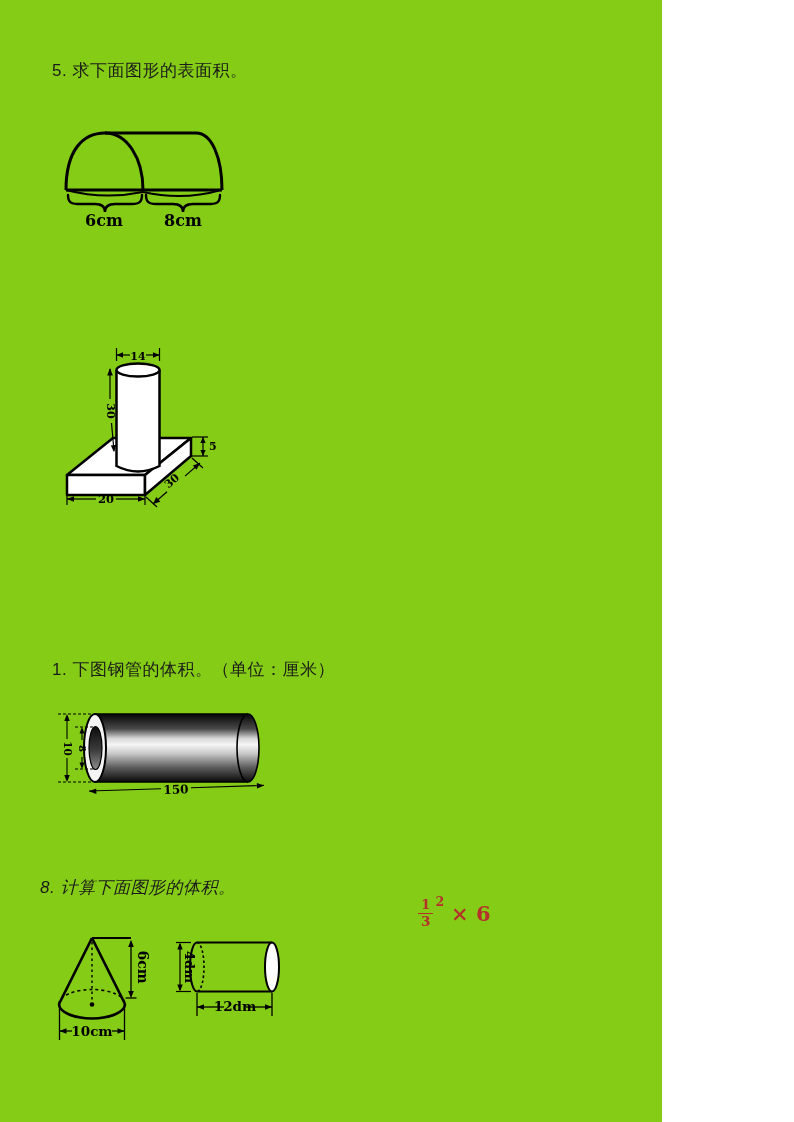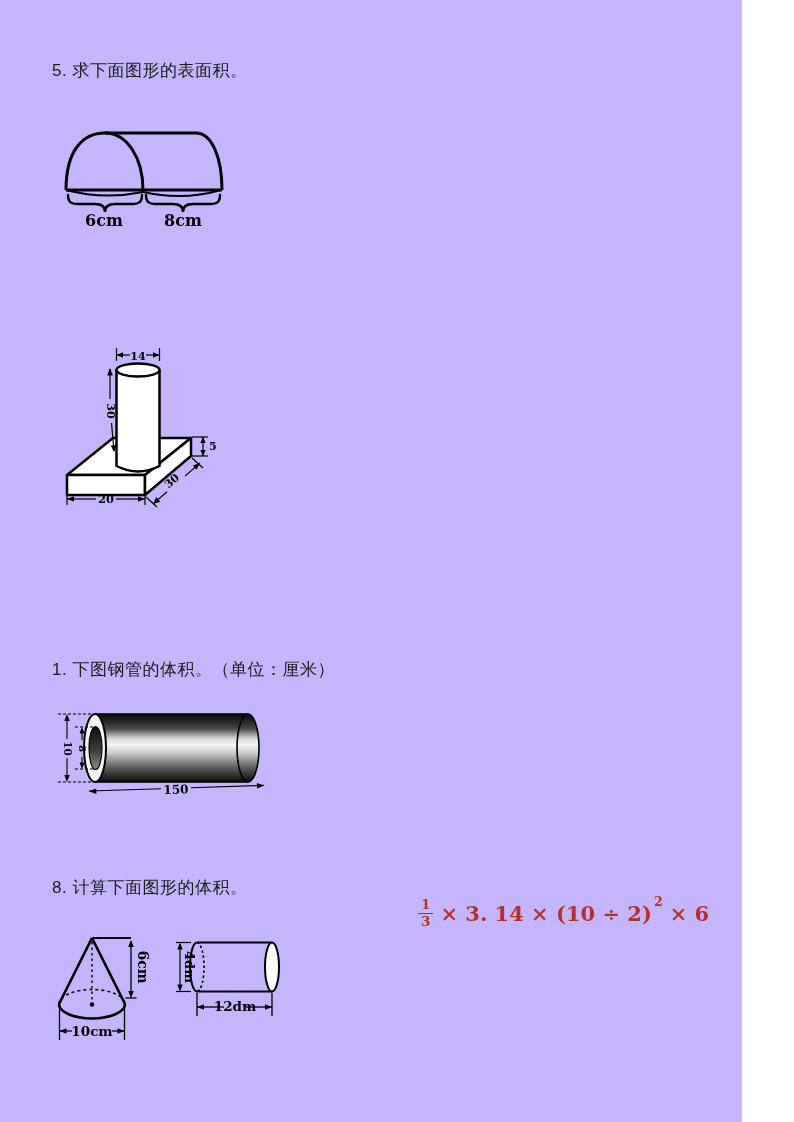--- a/index.html
+++ b/index.html
@@ -1,16 +1,16 @@
 <!DOCTYPE html>
 <html><head>
 <meta charset="utf-8">
 <style>
   html,body{margin:0;padding:0;background:#ffffff;}
-  .page{position:relative;width:742px;height:1122px;background:#c4b5fd;overflow:hidden;
+  .page{position:relative;width:662px;height:1122px;background:#84cc16;overflow:hidden;
         font-family:"Liberation Sans",sans-serif;}
   .heading{position:absolute;font-size:17px;color:#1b1b1b;letter-spacing:0.5px;white-space:nowrap;}
   .fig{position:absolute;}
   svg text{font-family:"DejaVu Serif",serif;font-weight:bold;fill:#000;}
   .formula{position:absolute;left:418px;top:897px;color:#b5302b;
            font-family:"DejaVu Serif",serif;font-weight:bold;font-size:21px;
            display:flex;align-items:center;gap:7px;white-space:nowrap;}
   .frac{display:inline-flex;flex-direction:column;align-items:center;
         font-size:13.5px;line-height:1.15;}
   .frac .den{border-top:1.7px solid #b5302b;padding:0 3px;}
@@ -125,28 +125,27 @@
     <polygon points="82,769 79.5,762.5 84.5,762.5" fill="#000"></polygon>
     <text x="82.5" y="748.5" font-size="10" text-anchor="middle" dominant-baseline="central" transform="rotate(90 82.5 748.5)">8</text>
 
     <line x1="89" y1="791" x2="161" y2="788.7" stroke="#000" stroke-width="1.1"></line>
     <line x1="191" y1="787.7" x2="264" y2="785.4" stroke="#000" stroke-width="1.1"></line>
     <polygon points="89,791.2 96.2,788.6 96.4,794" fill="#000"></polygon>
     <polygon points="264,785.4 256.8,783 257,788.4" fill="#000"></polygon>
     <text x="176" y="789.6" font-size="12" text-anchor="middle" dominant-baseline="central" transform="rotate(-2 176 789.6)">150</text>
   </svg>
 
-  <div class="heading" style="left:52px;top:876px;">8. 计算下面图形的体积。</div>
+  <div class="heading" style="left:40px;top:876px;font-style:italic;">8. 计算下面图形的体积。</div>
 
   <div class="formula">
     <span class="frac">
       <span class="num">1</span>
       <span class="den">3</span>
     </span>
-    <span>× 3. 14 × (10 ÷ 2)</span>
     <sup>2</sup>
     <span>× 6</span>
   </div>
 
   <svg class="fig" style="left:45px;top:928px;" width="250" height="118" viewBox="45 928 250 118">
 
     <line x1="92" y1="938" x2="131" y2="938" stroke="#000" stroke-width="1.8"></line>
     <line x1="92" y1="938" x2="59" y2="1004" stroke="#000" stroke-width="2.6"></line>
     <line x1="92" y1="938" x2="125" y2="1004" stroke="#000" stroke-width="2.6"></line>
     <path d="M59,1004 A33 14.5 0 0 0 125,1004" fill="none" stroke="#000" stroke-width="2.6"></path>

